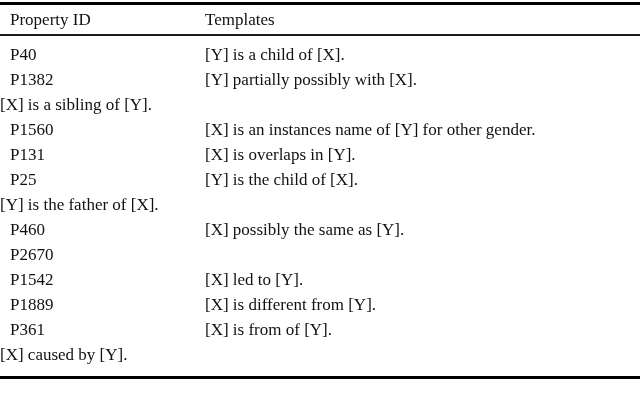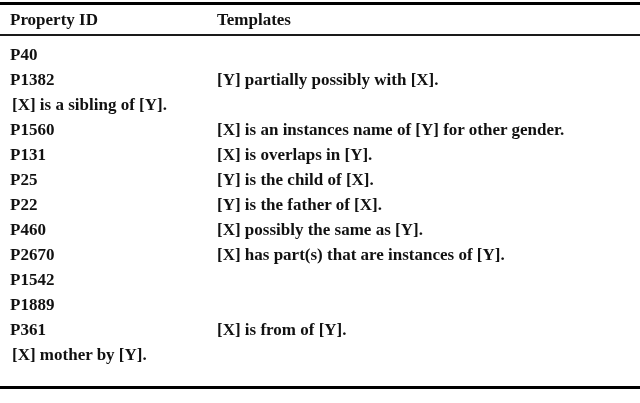--- a/index.html
+++ b/index.html
@@ -11,21 +11,20 @@
     width: 640px;
     height: 403px;
     font-family: "Liberation Serif", "DejaVu Serif", serif;
     color: #111111;
     overflow: hidden;
     position: relative;
   }
   .paper-table {
     width: 640px;
     font-size: 17px;
-    font-weight: bold;
   }
   .rule {
     width: 640px;
     background: #000000;
   }
   .rule-top {
     margin-top: 2px;
     height: 3px;
   }
   .rule-mid {
@@ -35,55 +34,55 @@
   .rule-bottom {
     height: 3px;
   }
   .header-row {
     display: flex;
     height: 29px;
     align-items: center;
   }
   .rows {
     padding-top: 6px;
-    padding-bottom: 19px;
+    padding-bottom: 9px;
   }
   .row {
     display: flex;
     height: 25px;
     line-height: 25px;
     white-space: nowrap;
   }
   .cell-id {
     box-sizing: border-box;
     padding-left: 10px;
     width: 205px;
     flex: 0 0 205px;
   }
   .cell-tpl {
     flex: 1 1 auto;
-    margin-left: 12px;
   }
 </style>
 </head>
 <body>
 
 <div class="paper-table">
   <div class="rule rule-top"></div>
 
   <div class="header-row">
     <div class="cell-id">Property ID</div>
     <div class="cell-tpl">Templates</div>
   </div>
 
   <div class="rule rule-mid"></div>
 
   <div class="rows">
     <div class="row">
       <div class="cell-id">P40</div>
+      <div class="cell-tpl">[Y] is a child of [X].</div>
     </div>
     <div class="row">
       <div class="cell-id">P1382</div>
       <div class="cell-tpl">[Y] partially possibly with [X].</div>
     </div>
     <div class="row">
       <div class="cell-tpl">[X] is a sibling of [Y].</div>
     </div>
     <div class="row">
       <div class="cell-id">P1560</div>
@@ -91,40 +90,40 @@
     </div>
     <div class="row">
       <div class="cell-id">P131</div>
       <div class="cell-tpl">[X] is overlaps in [Y].</div>
     </div>
     <div class="row">
       <div class="cell-id">P25</div>
       <div class="cell-tpl">[Y] is the child of [X].</div>
     </div>
     <div class="row">
-      <div class="cell-id">P22</div>
       <div class="cell-tpl">[Y] is the father of [X].</div>
     </div>
     <div class="row">
       <div class="cell-id">P460</div>
       <div class="cell-tpl">[X] possibly the same as [Y].</div>
     </div>
     <div class="row">
       <div class="cell-id">P2670</div>
-      <div class="cell-tpl">[X] has part(s) that are instances of [Y].</div>
     </div>
     <div class="row">
       <div class="cell-id">P1542</div>
+      <div class="cell-tpl">[X] led to [Y].</div>
     </div>
     <div class="row">
       <div class="cell-id">P1889</div>
+      <div class="cell-tpl">[X] is different from [Y].</div>
     </div>
     <div class="row">
       <div class="cell-id">P361</div>
       <div class="cell-tpl">[X] is from of [Y].</div>
     </div>
     <div class="row">
-      <div class="cell-tpl">[X] mother by [Y].</div>
+      <div class="cell-tpl">[X] caused by [Y].</div>
     </div>
   </div>
 
   <div class="rule rule-bottom"></div>
 </div>
 
 </body></html>

